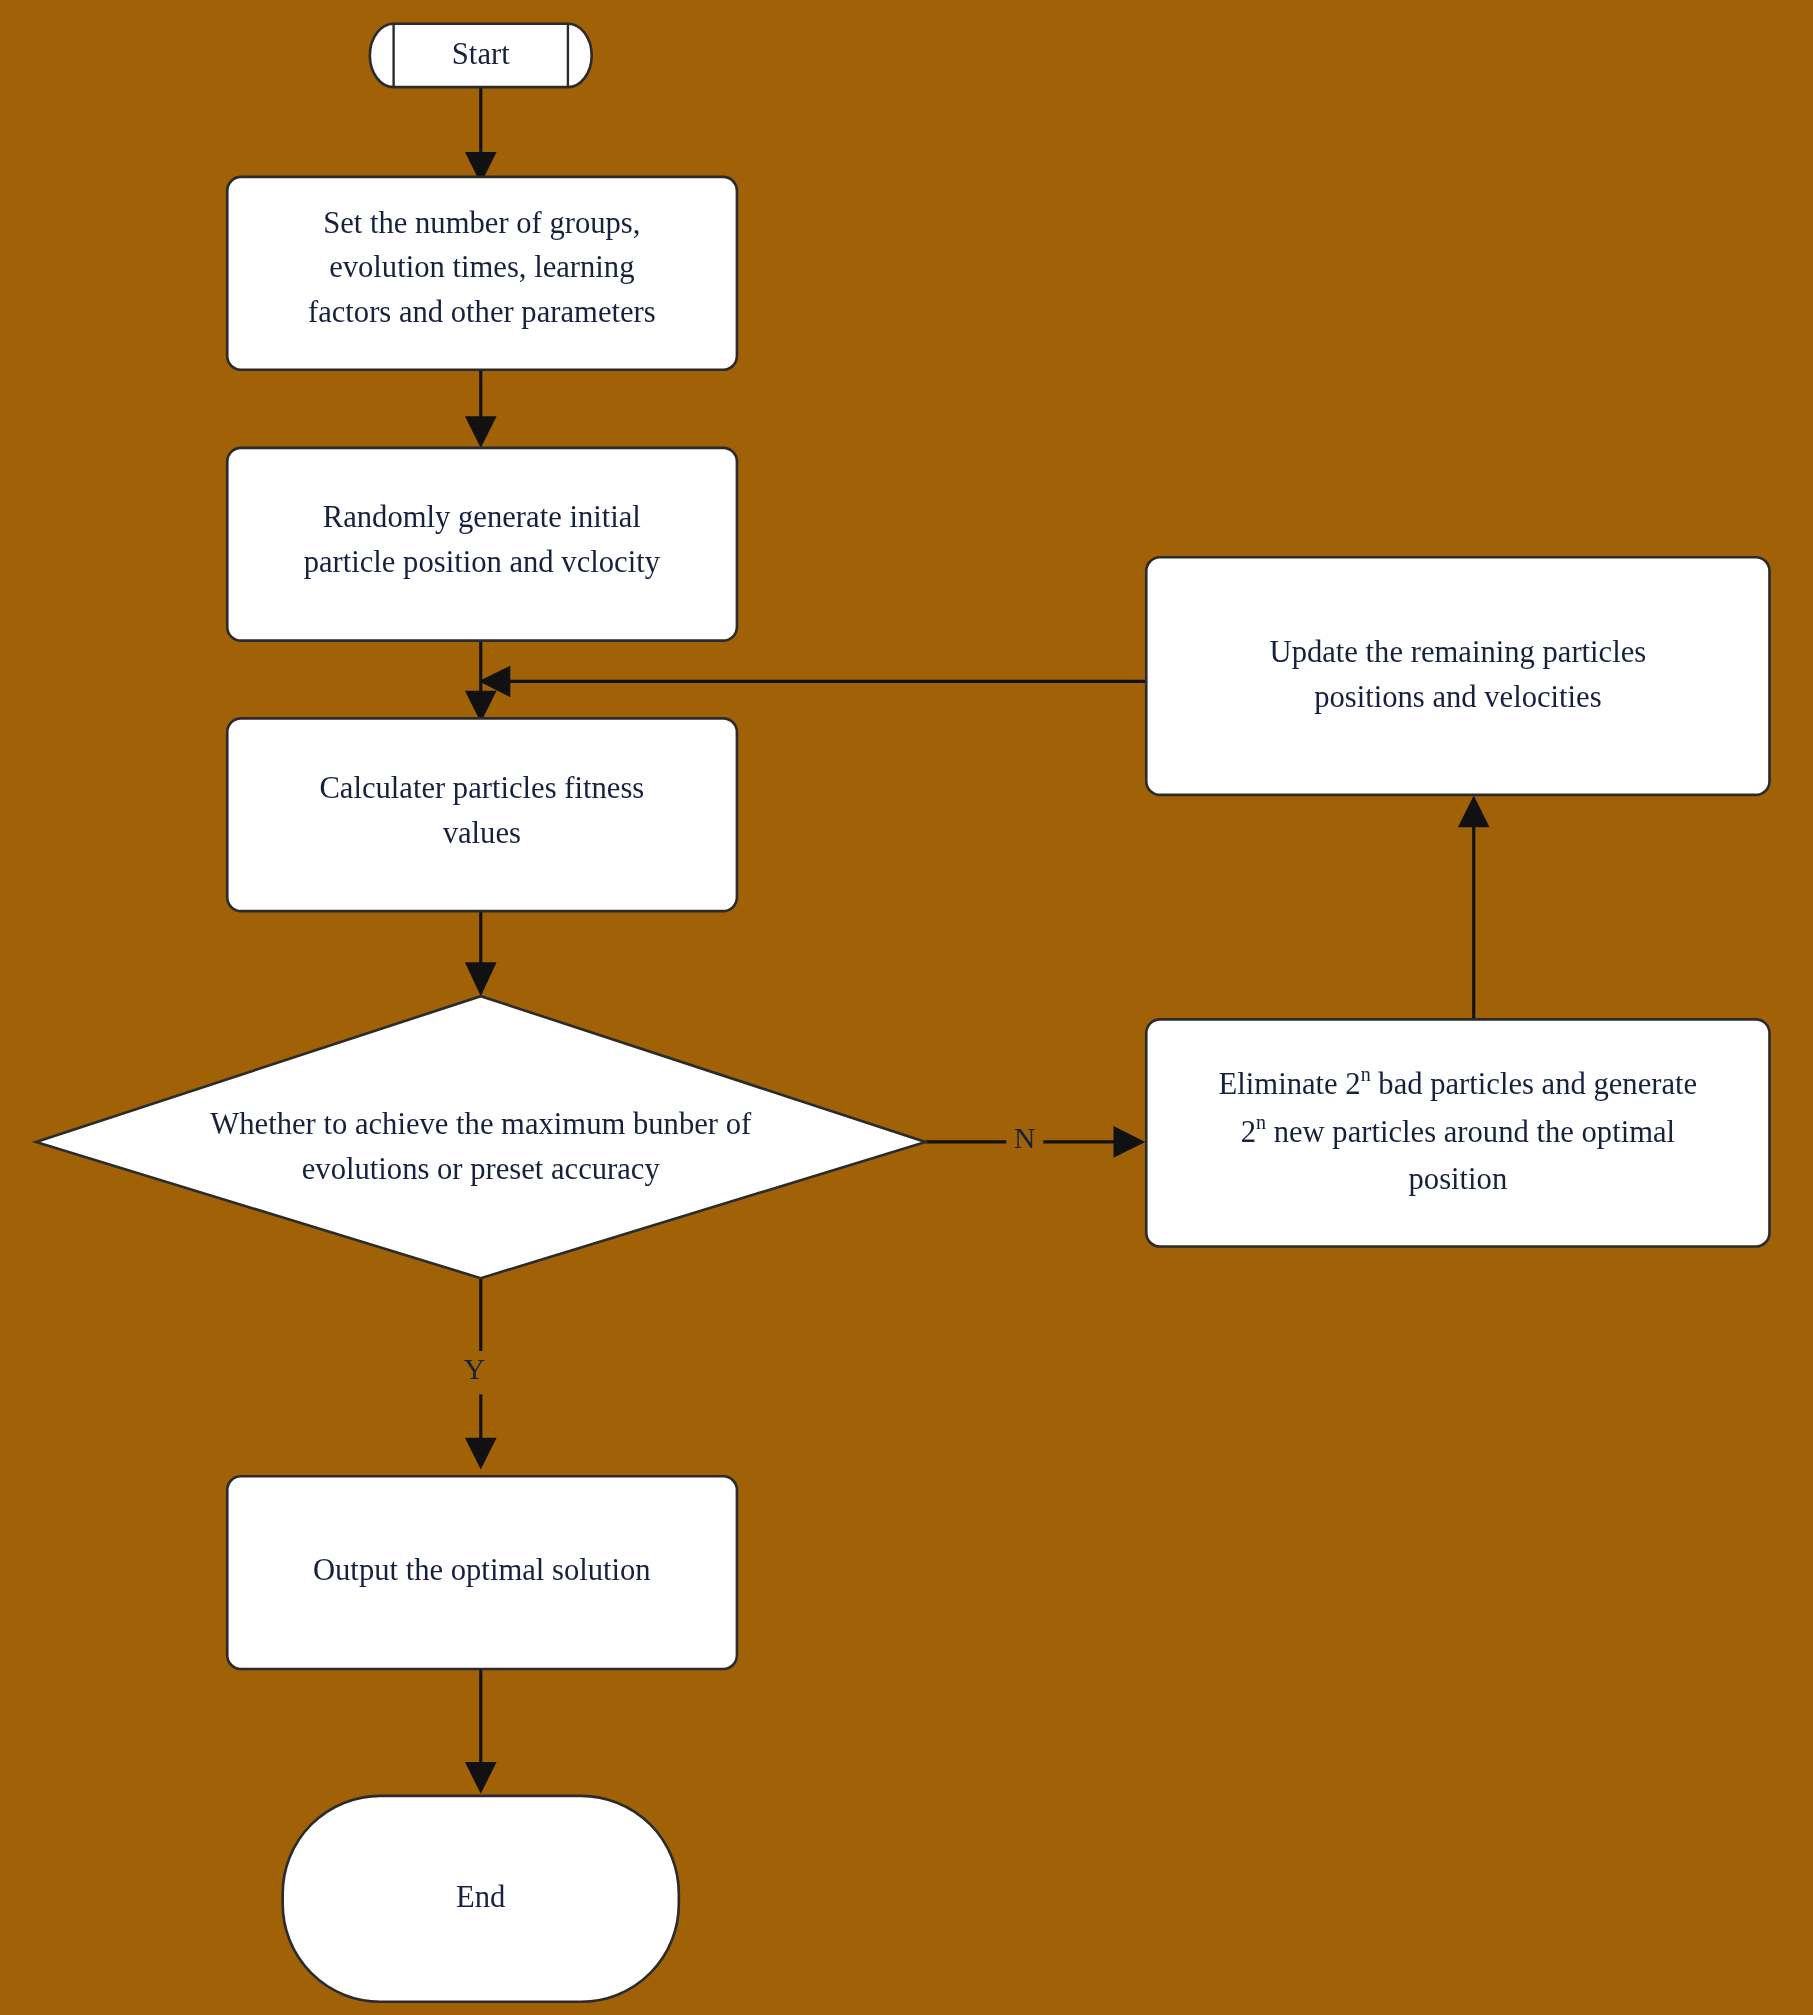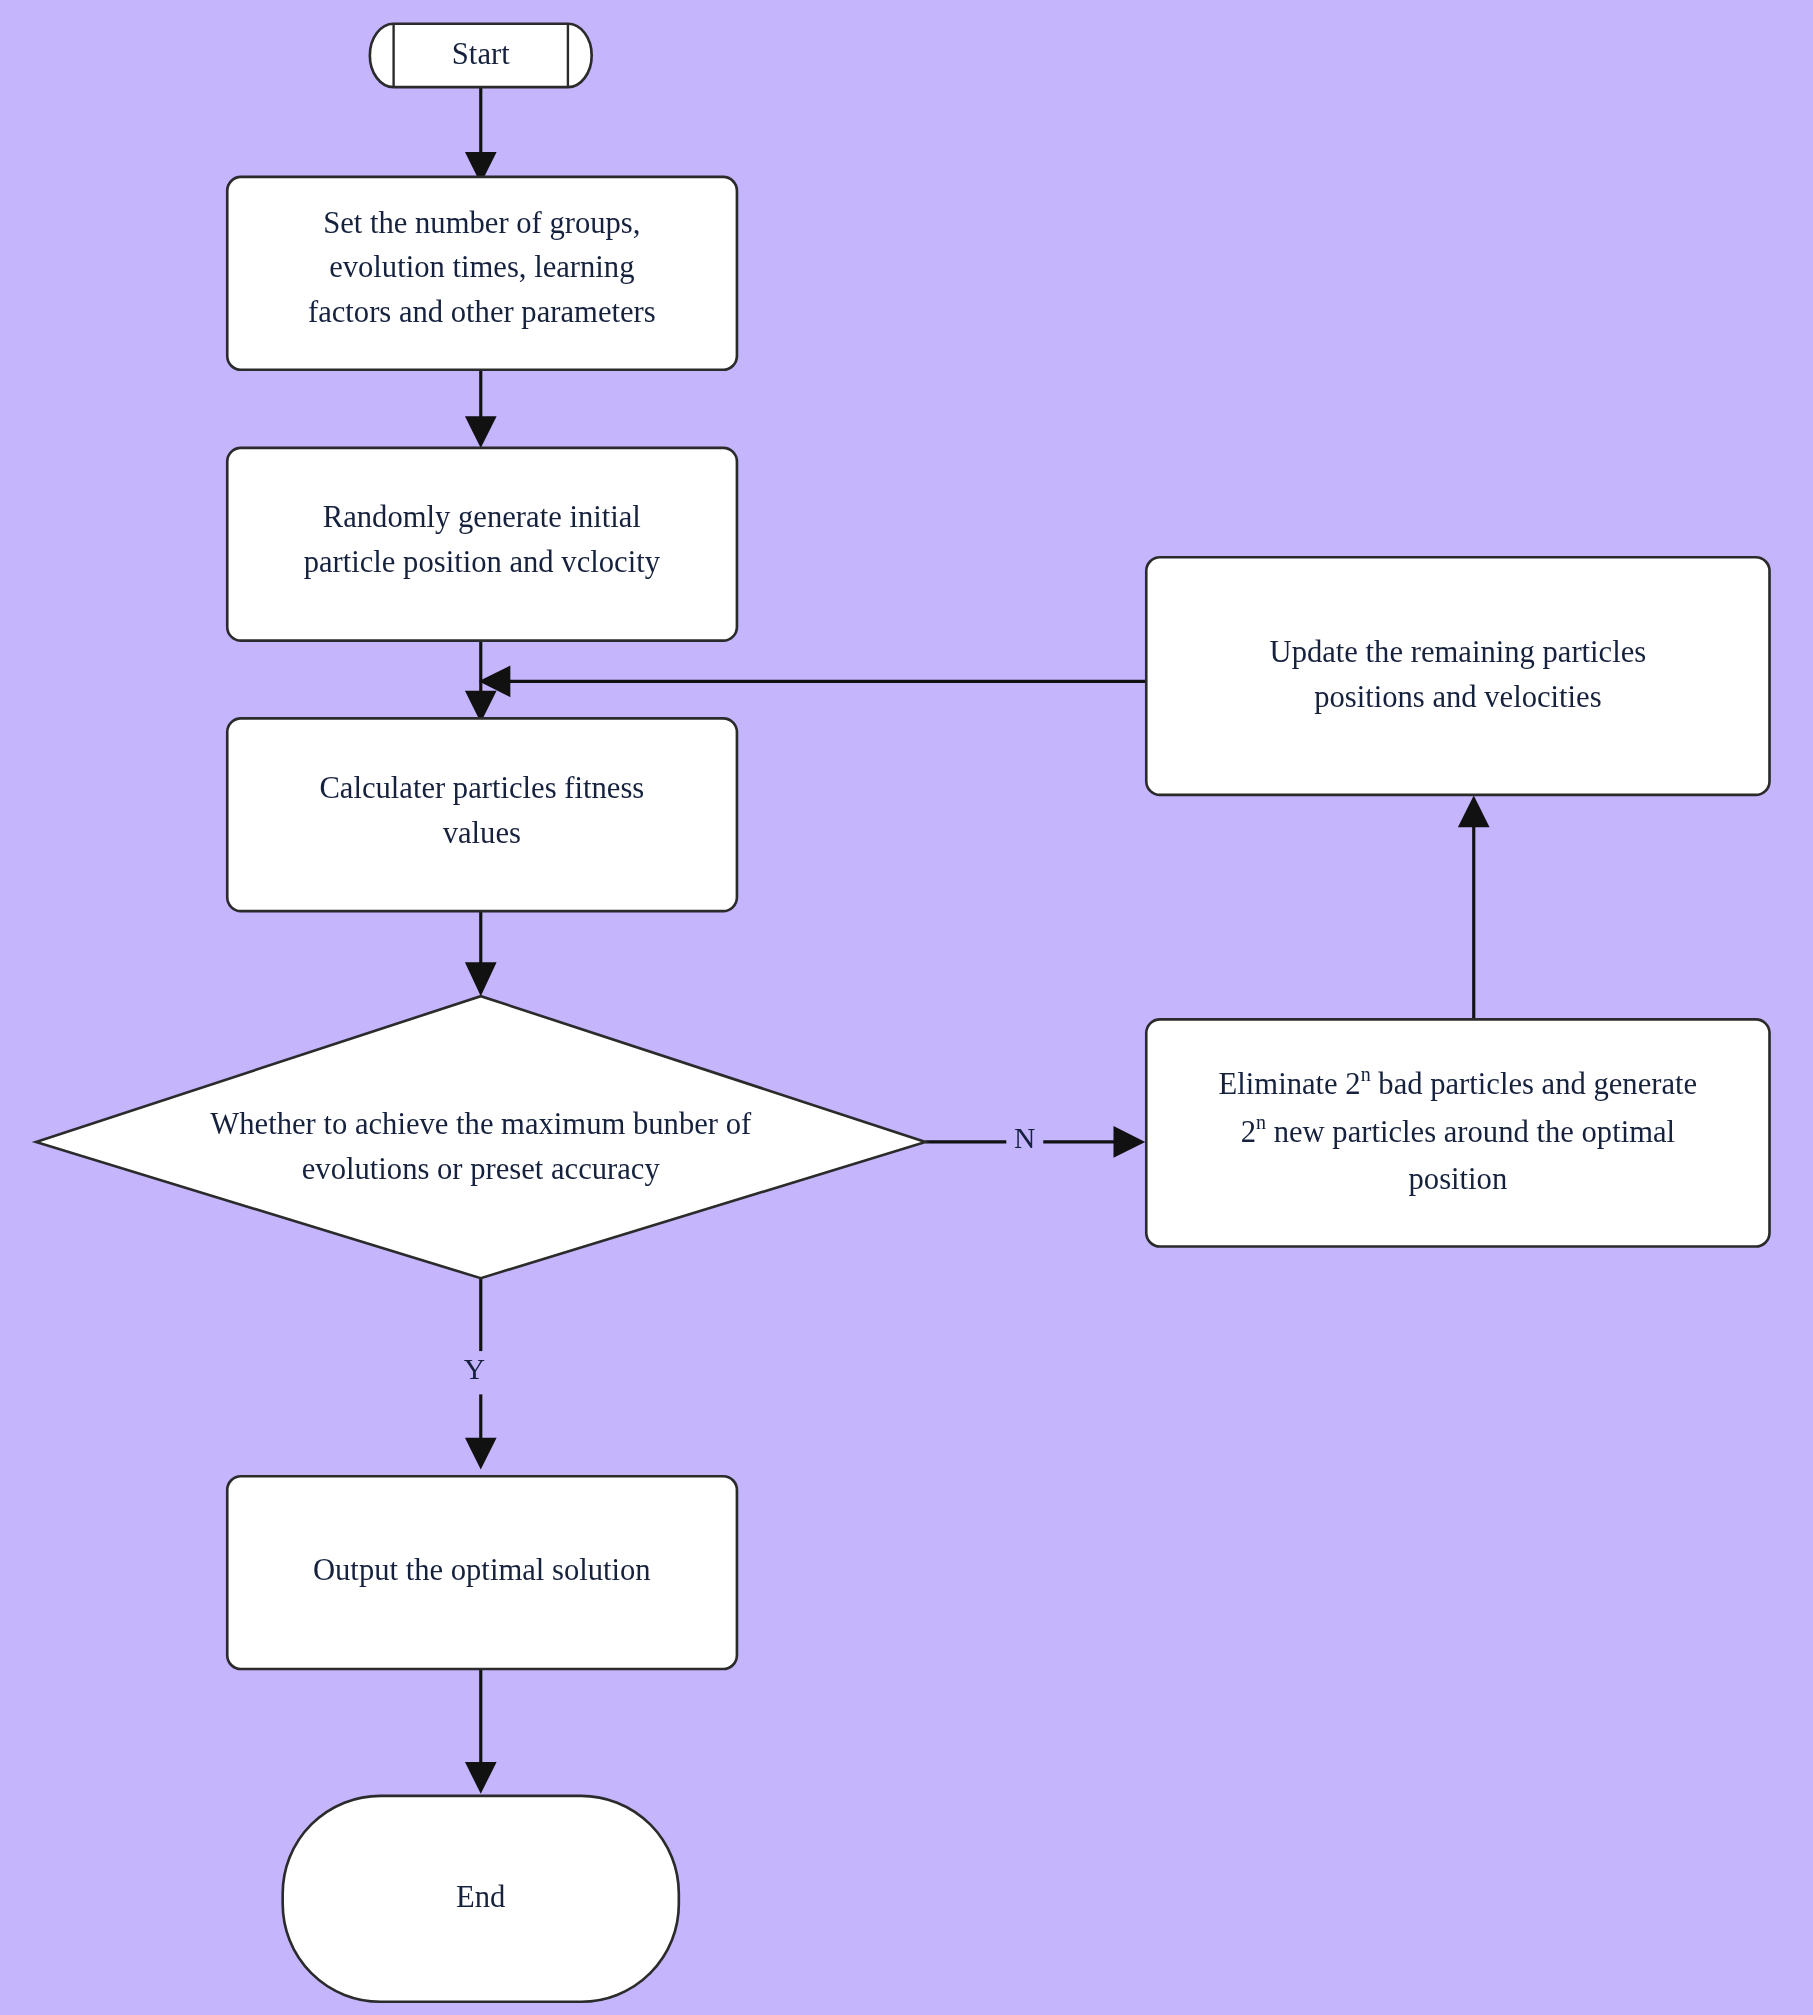--- a/index.html
+++ b/index.html
@@ -11,21 +11,21 @@
   body {
     width: 1814px;
     height: 2015px;
     font-family: "Liberation Serif", "DejaVu Serif", serif;
     overflow: hidden;
   }
   #flowchart-root {
     position: relative;
     width: 1814px;
     height: 2015px;
-    background: #c4b5fd;
+    background: #a16207;
   }
   svg.flow-canvas {
     position: absolute;
     top: 0;
     left: 0;
     width: 1814px;
     height: 2015px;
     display: block;
   }
   .node-shape {

